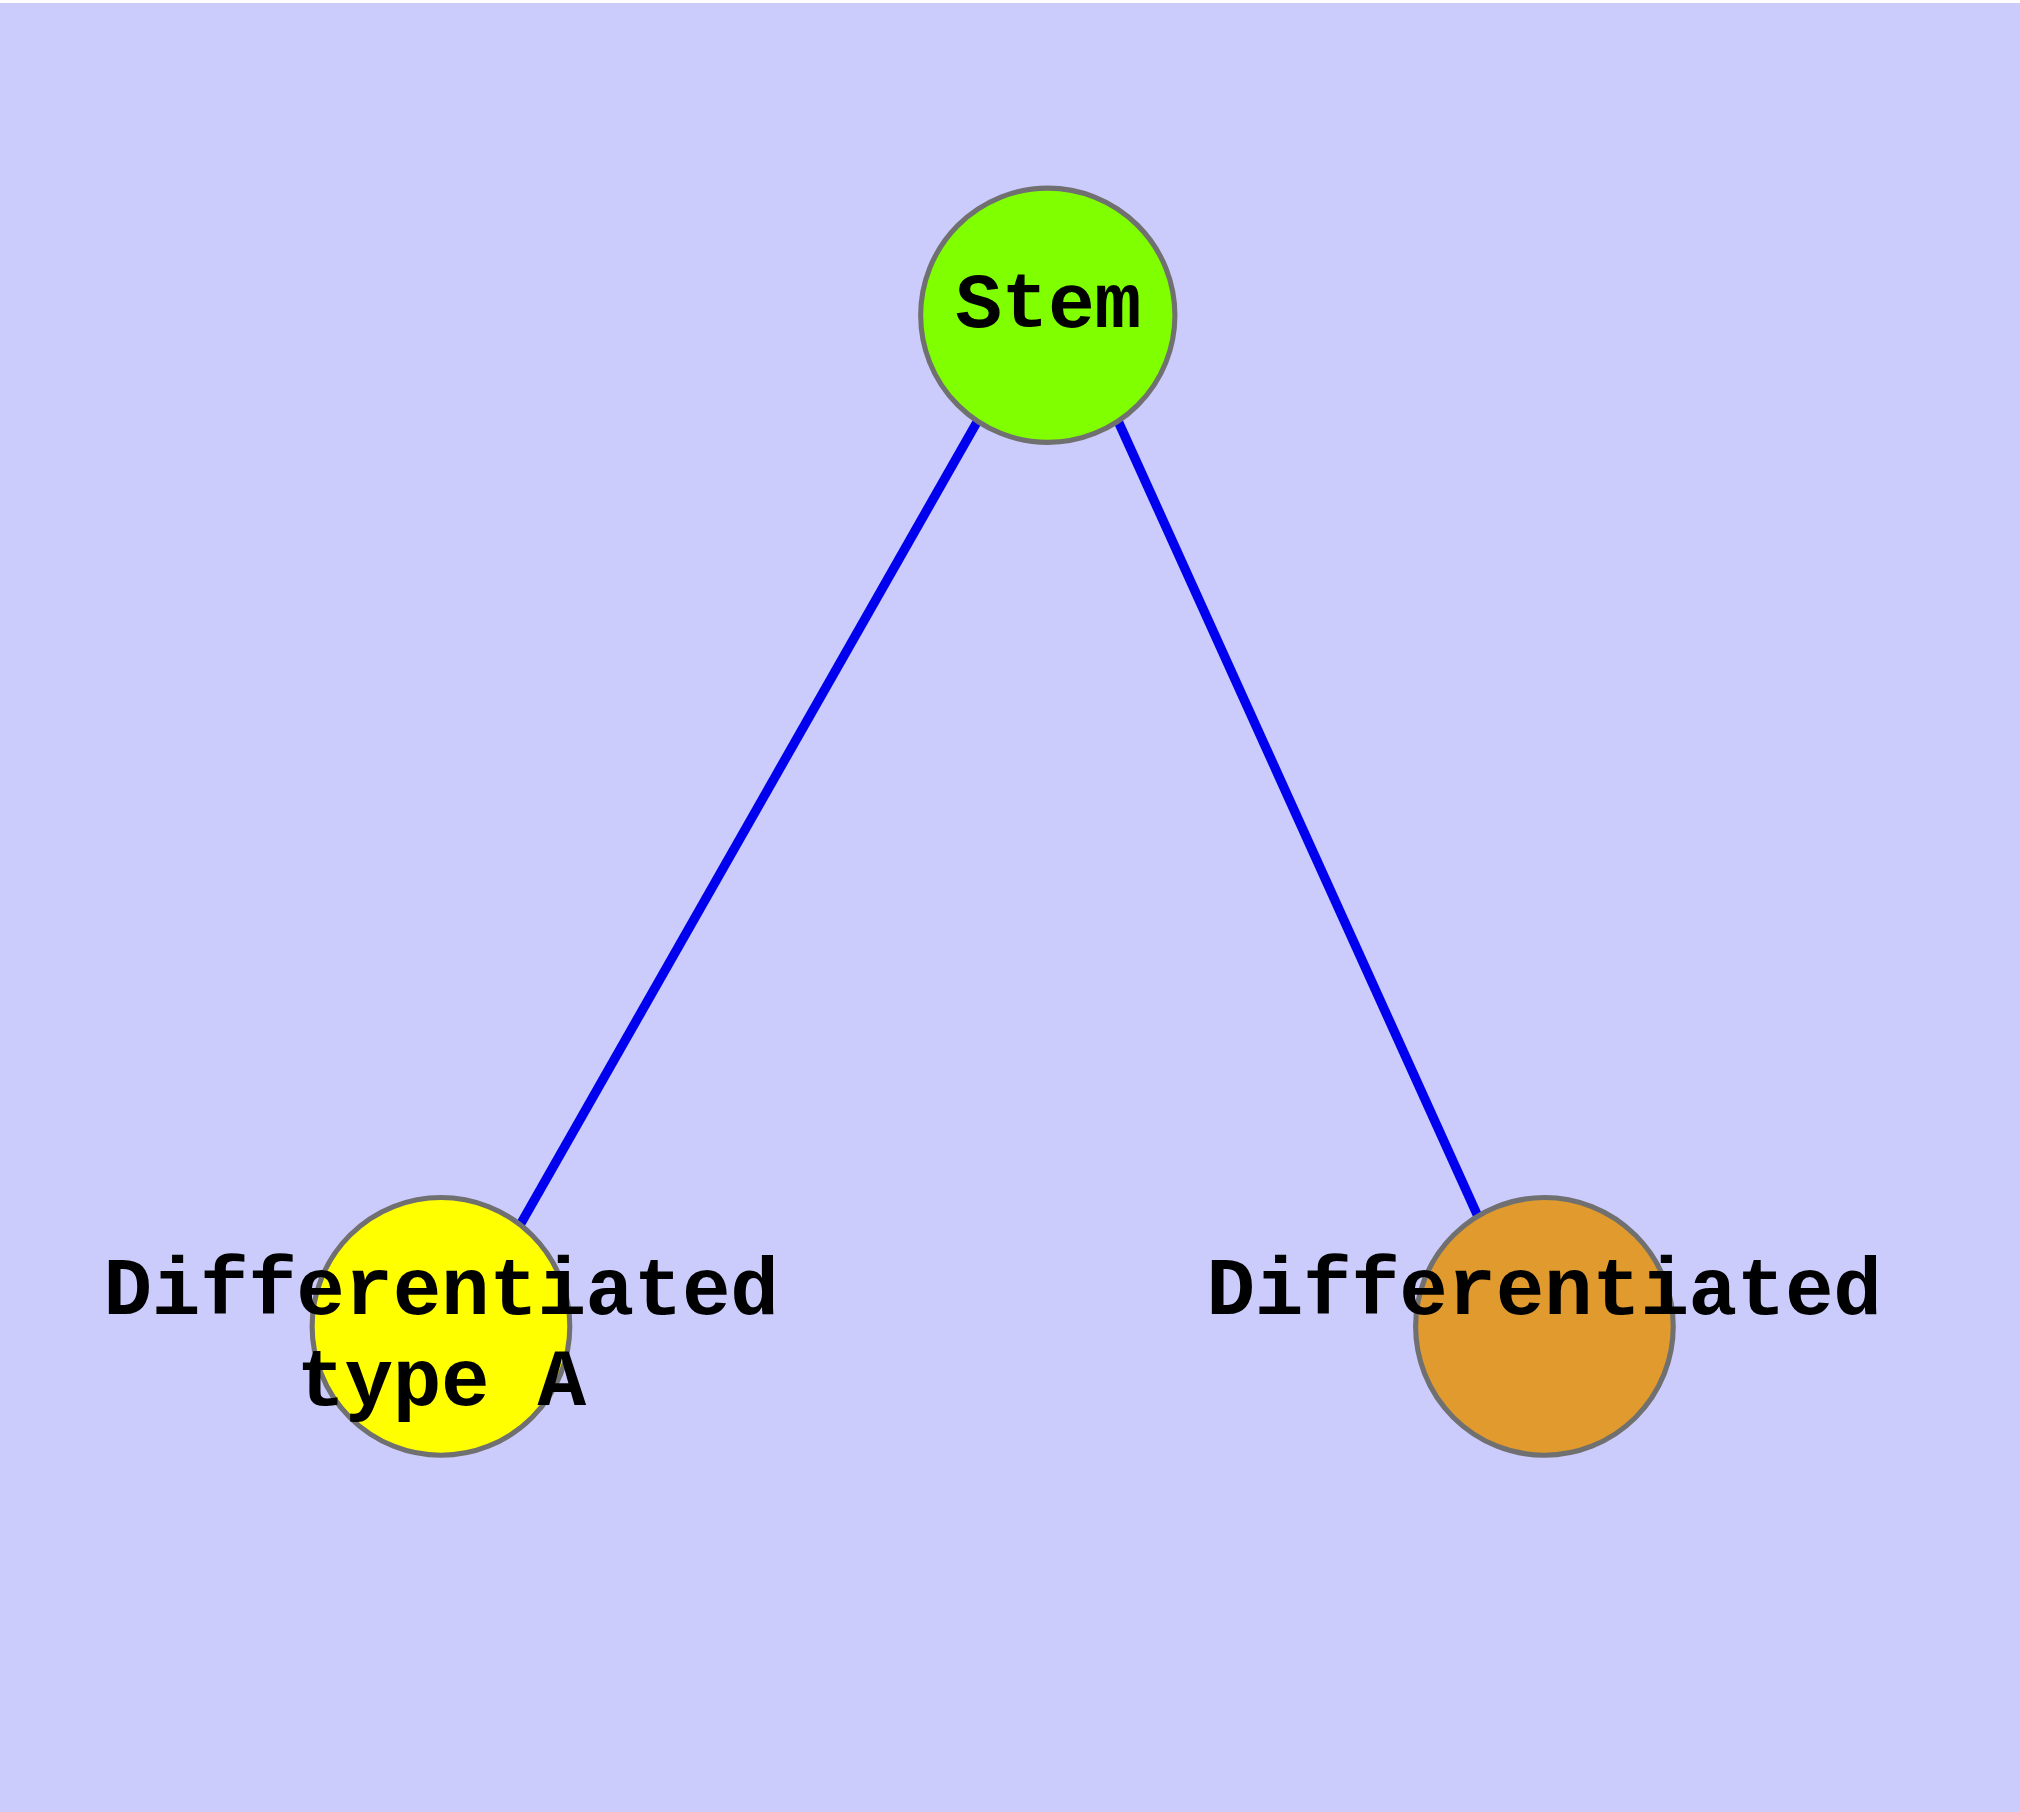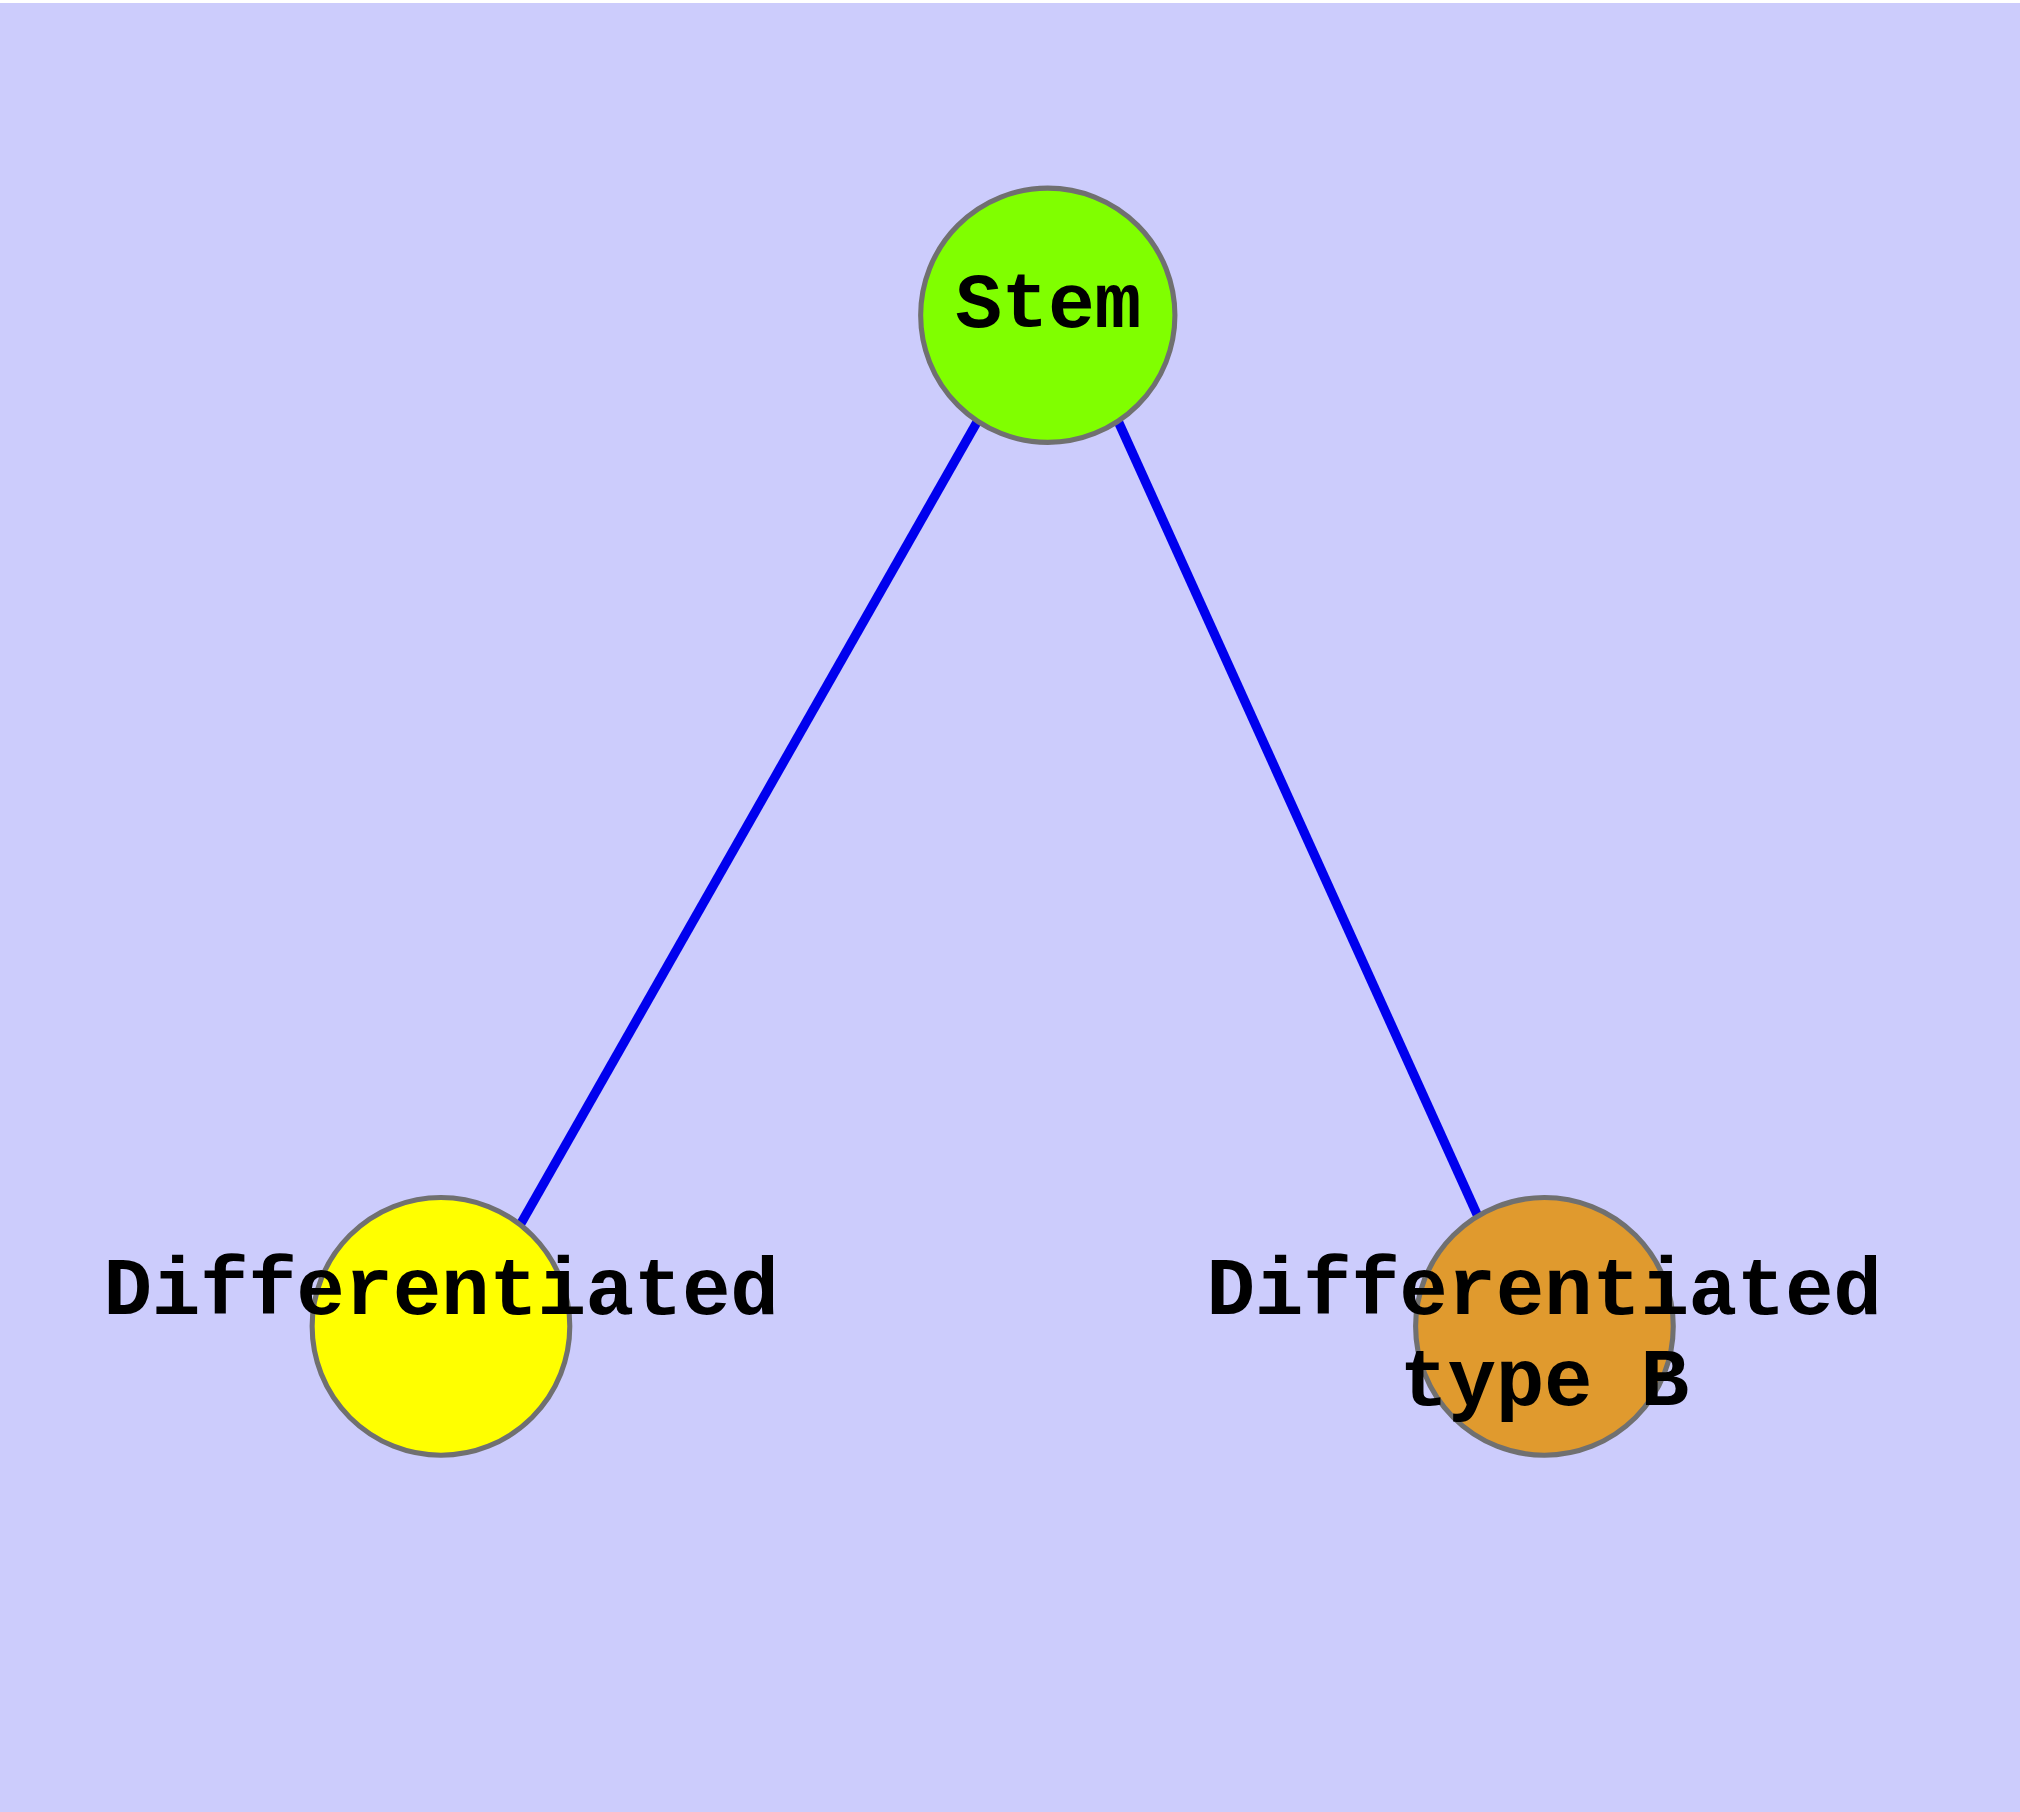--- a/index.html
+++ b/index.html
@@ -68,18 +68,18 @@
 
     <g>
       <circle class="graph-node" cx="1236" cy="372" r="150" fill="#80ff00" stroke="#707070" stroke-width="6"></circle>
       <circle class="graph-node" cx="520" cy="1565" r="152" fill="#ffff00" stroke="#707070" stroke-width="6"></circle>
       <circle class="graph-node" cx="1822" cy="1565" r="152" fill="#e09a2e" stroke="#707070" stroke-width="6"></circle>
     </g>
   </svg>
 
   <div class="node-label root" style="left: 624px; top: 263px; width: 848px; font-size: 78px; color: rgb(0, 0, 0);">Stem</div>
 
-  <div class="node-label leaf" style="left: 17px; top: 1248px; width: 848px; font-size: 81px; color: rgb(0, 0, 0);"><span>Differentiated</span><br></div>
+  <div class="node-label leaf" style="left: 17px; top: 1248px; width: 848px; font-size: 81px; color: rgb(0, 0, 0);"><span>Differentiated</span><br><span>type A</span></div>
 
-  <div class="node-label leaf" style="left: 1120px; top: 1248px; width: 848px; font-size: 81px; color: rgb(0, 0, 0);"><span>Differentiated</span><br><span>type B</span></div>
+  <div class="node-label leaf" style="left: 1120px; top: 1248px; width: 848px; font-size: 81px; color: rgb(0, 0, 0);"><span>Differentiated</span><br></div>
 
 </div>
 
 
 </body></html>

